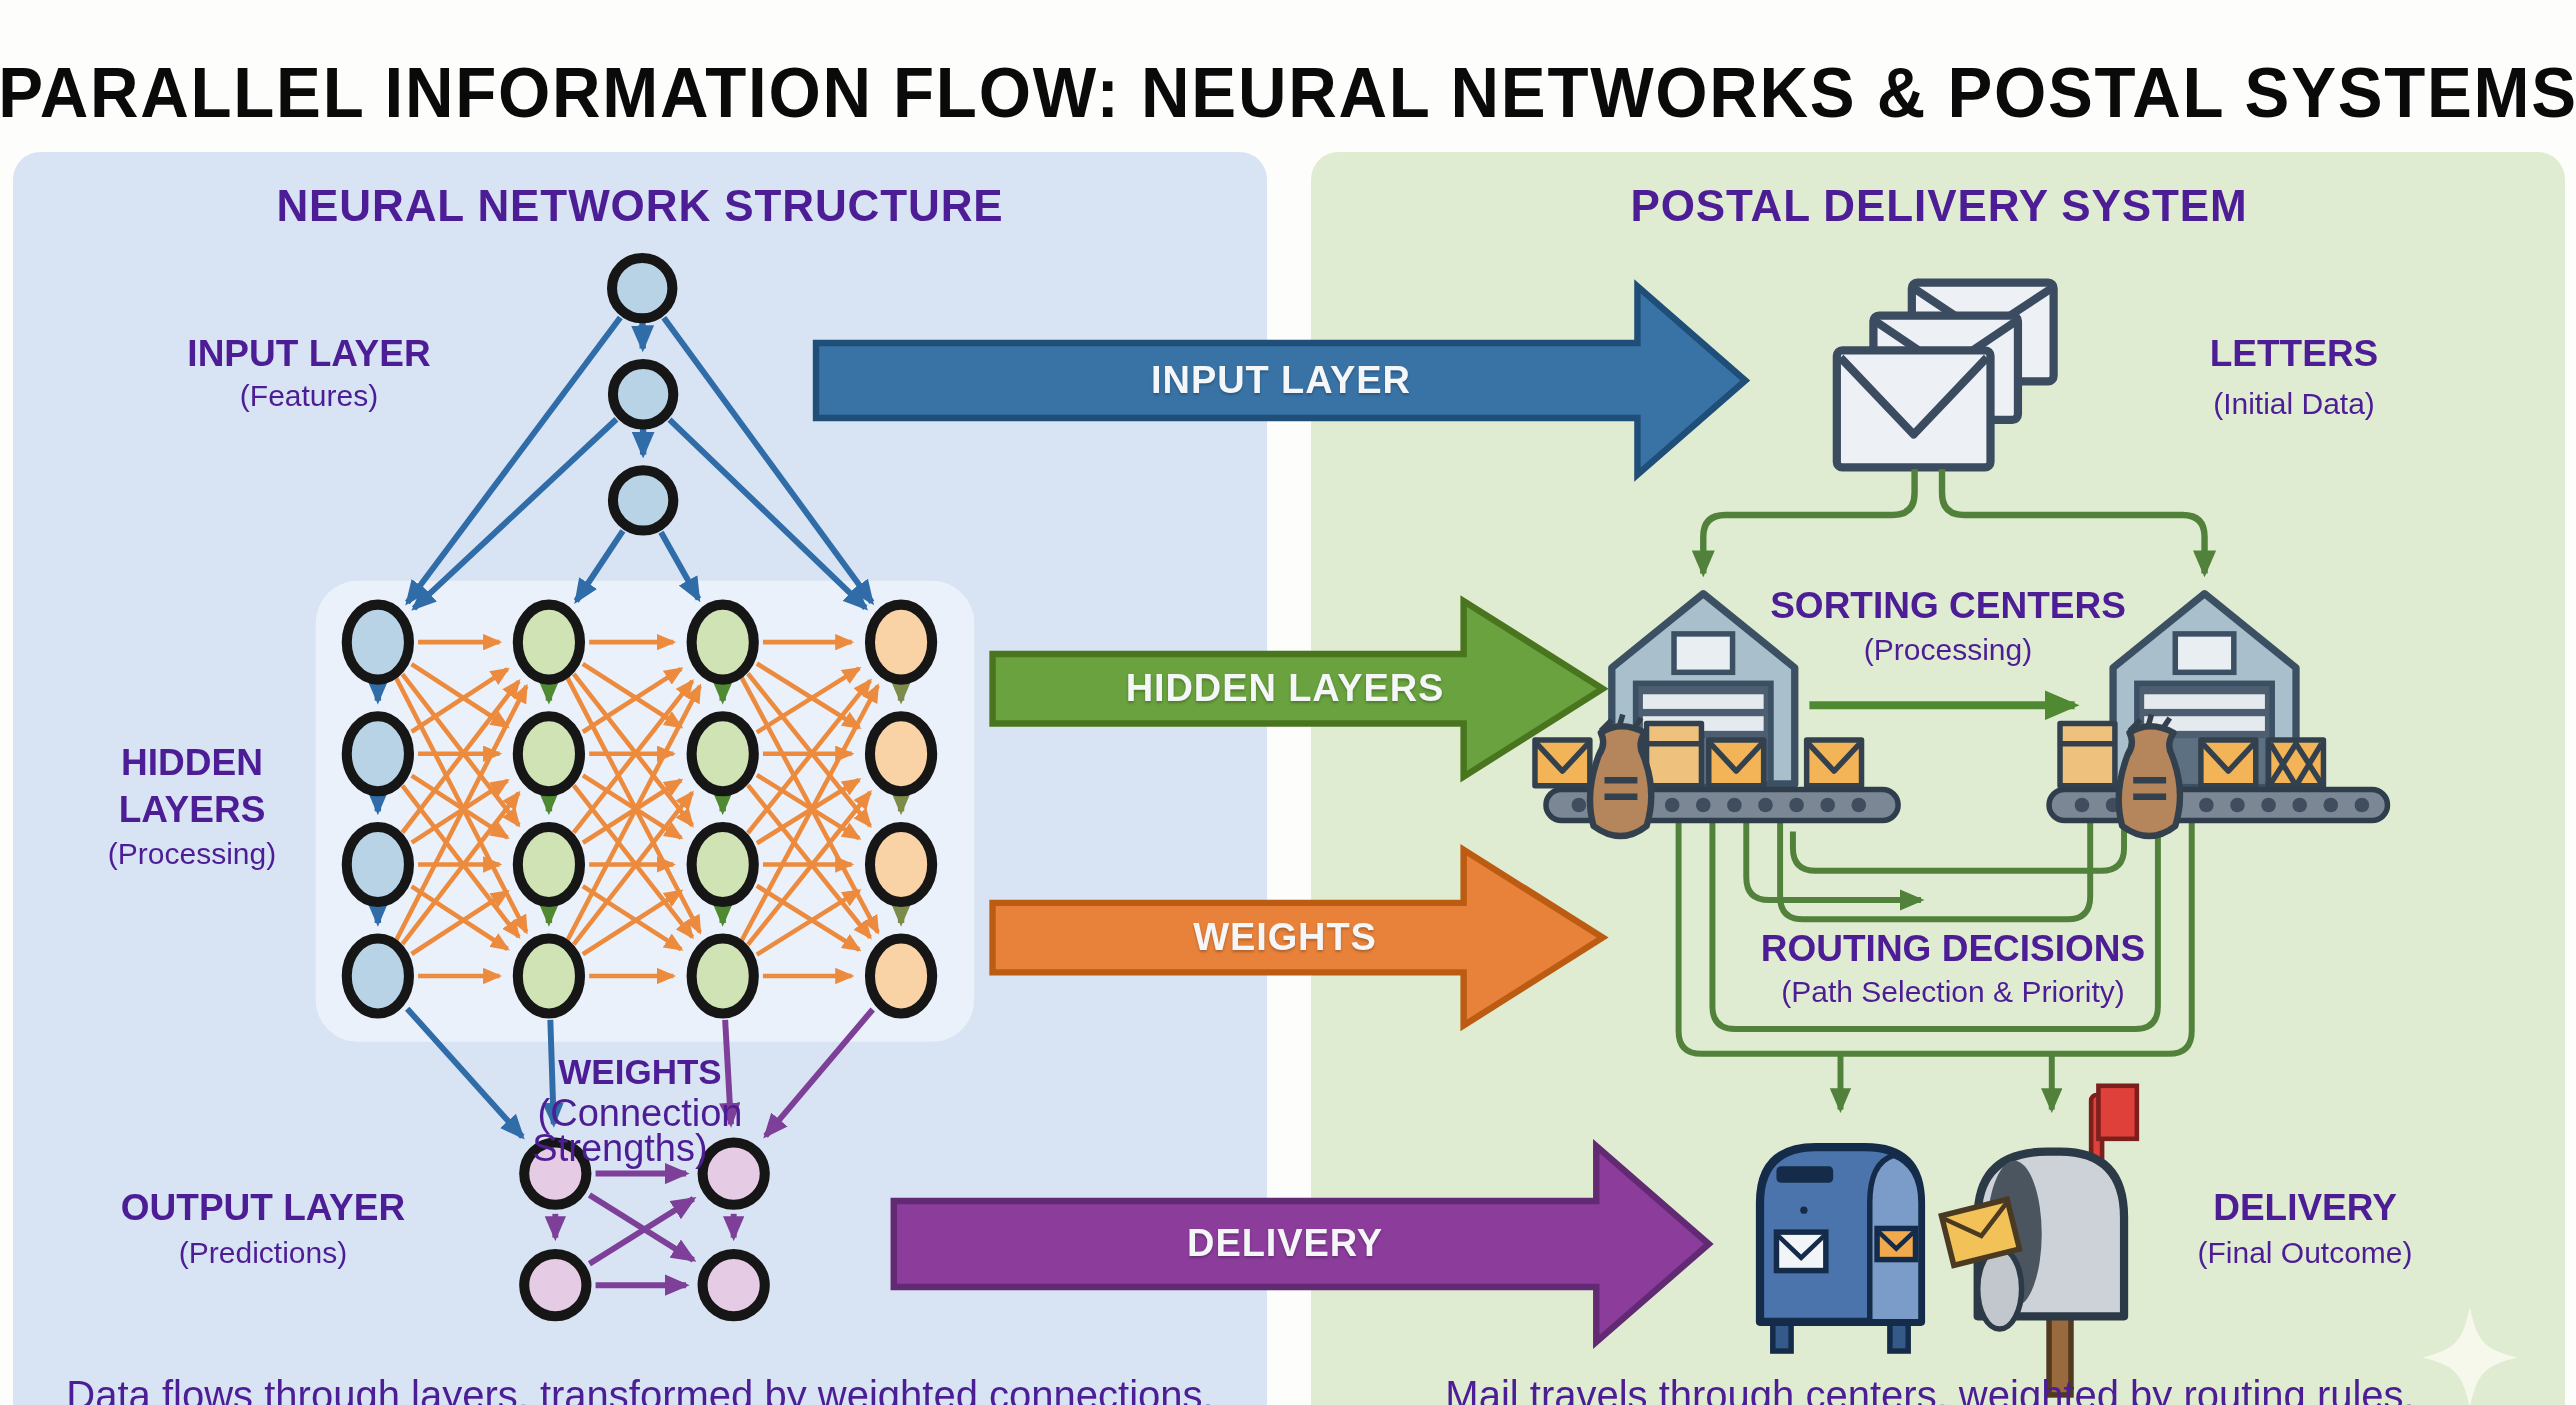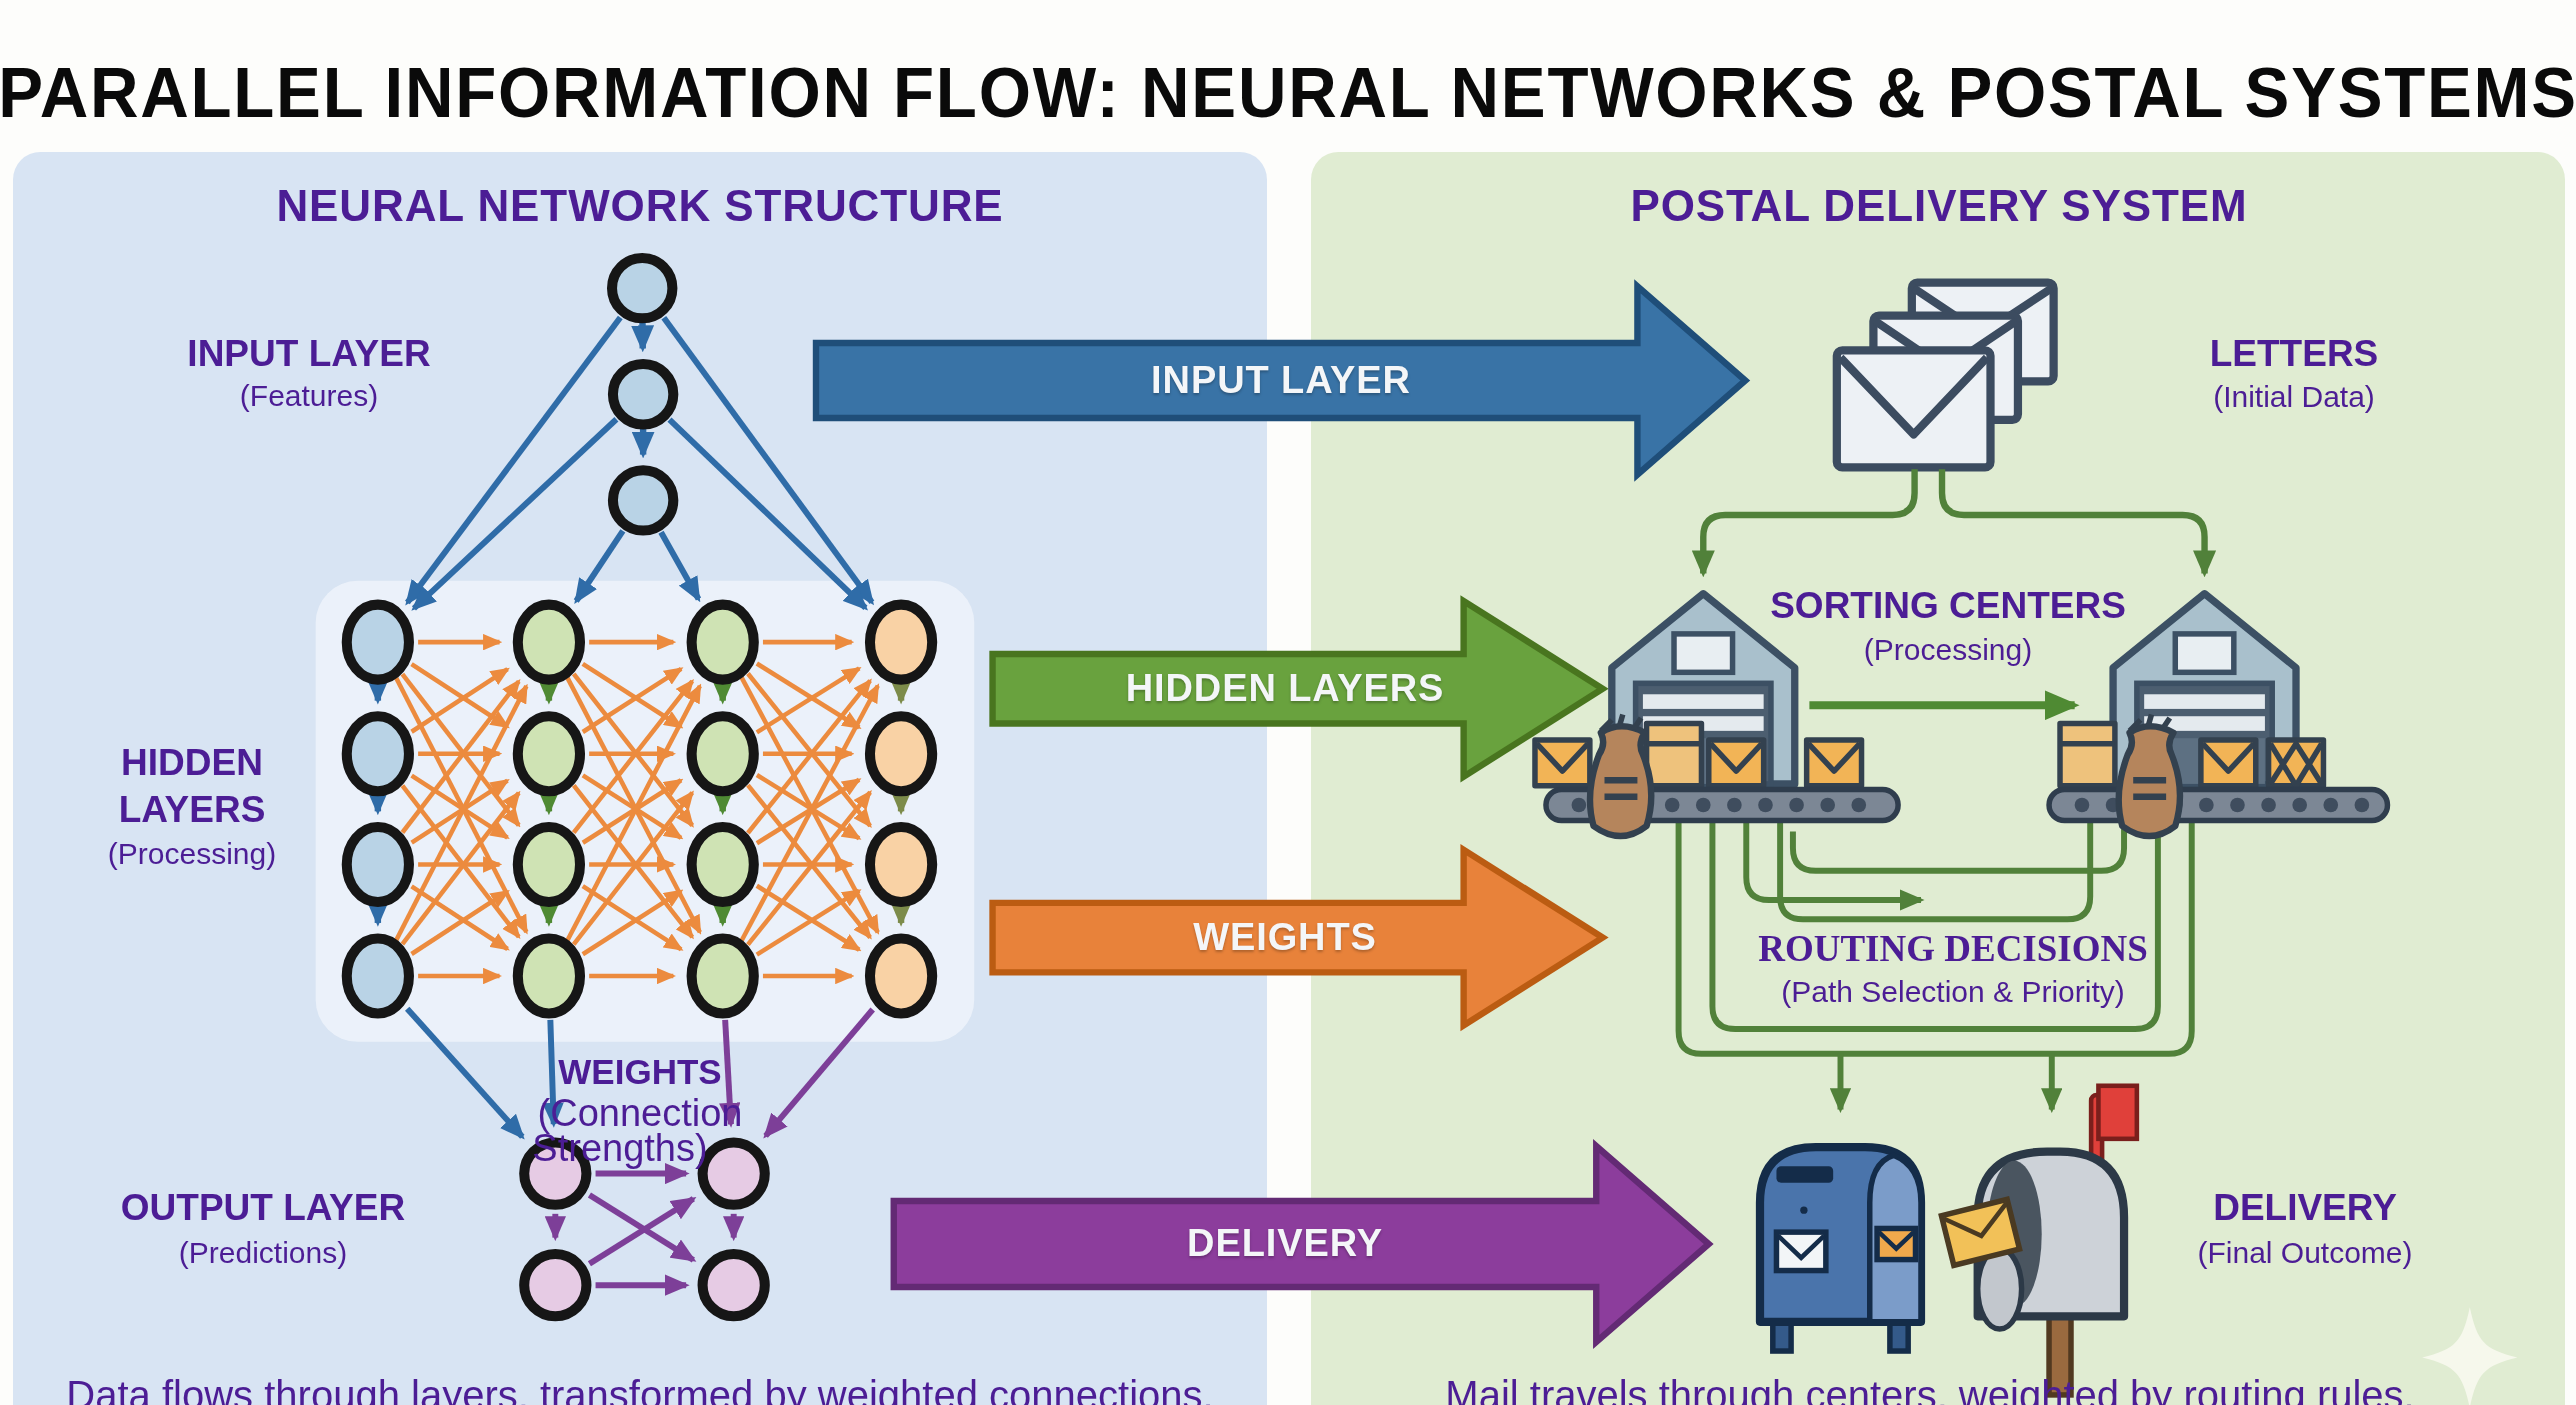--- a/index.html
+++ b/index.html
@@ -323,25 +323,25 @@
 
   <div class="lbl cap" style="left:640px;top:1331px;">Data flows through layers, transformed by weighted connections.</div>
   <div class="lbl cap" style="left:1930px;top:1331px;">Mail travels through centers, weighted by routing rules.</div>
 
   <div class="lbl arrowlab" style="left:1281px;top:317px;">INPUT LAYER</div>
   <div class="lbl arrowlab" style="left:1285px;top:625px;">HIDDEN LAYERS</div>
   <div class="lbl arrowlab" style="left:1285px;top:874px;">WEIGHTS</div>
   <div class="lbl arrowlab" style="left:1285px;top:1180px;">DELIVERY</div>
 
   <div class="lbl big" style="left:2294px;top:291px;">LETTERS</div>
-  <div class="lbl sub" style="left:2294px;top:338px;">(Initial Data)</div>
+  <div class="lbl sub" style="left:2294px;top:345px;">(Initial Data)</div>
 
   <div class="lbl big" style="left:1948px;top:543px;">SORTING CENTERS</div>
   <div class="lbl sub" style="left:1948px;top:591px;">(Processing)</div>
 
-  <div class="lbl big" style="left:1953px;top:886px;font-family:Liberation Serif, serif;">ROUTING DECISIONS</div>
+  <div class="lbl big" style="left:1953px;top:886px;">ROUTING DECISIONS</div>
   <div class="lbl sub" style="left:1953px;top:933px;">(Path Selection &amp; Priority)</div>
 
   <div class="lbl big" style="left:2305px;top:1145px;">DELIVERY</div>
   <div class="lbl sub" style="left:2305px;top:1194px;">(Final Outcome)</div>
 
 </div>
 
 
 </body></html>

